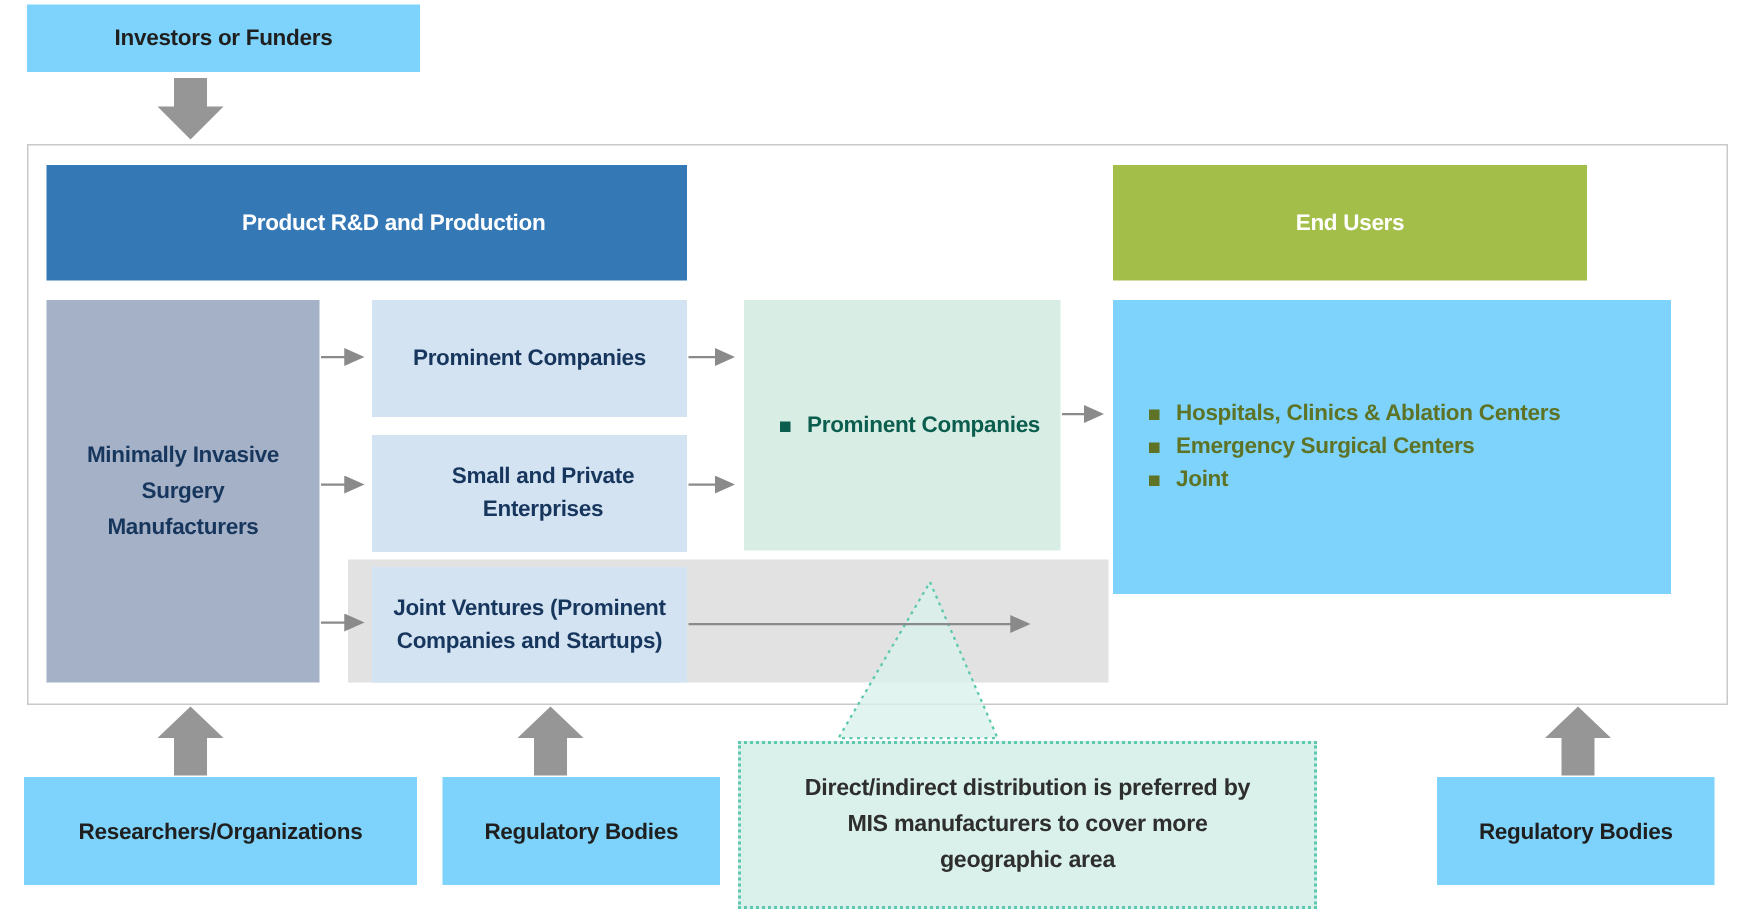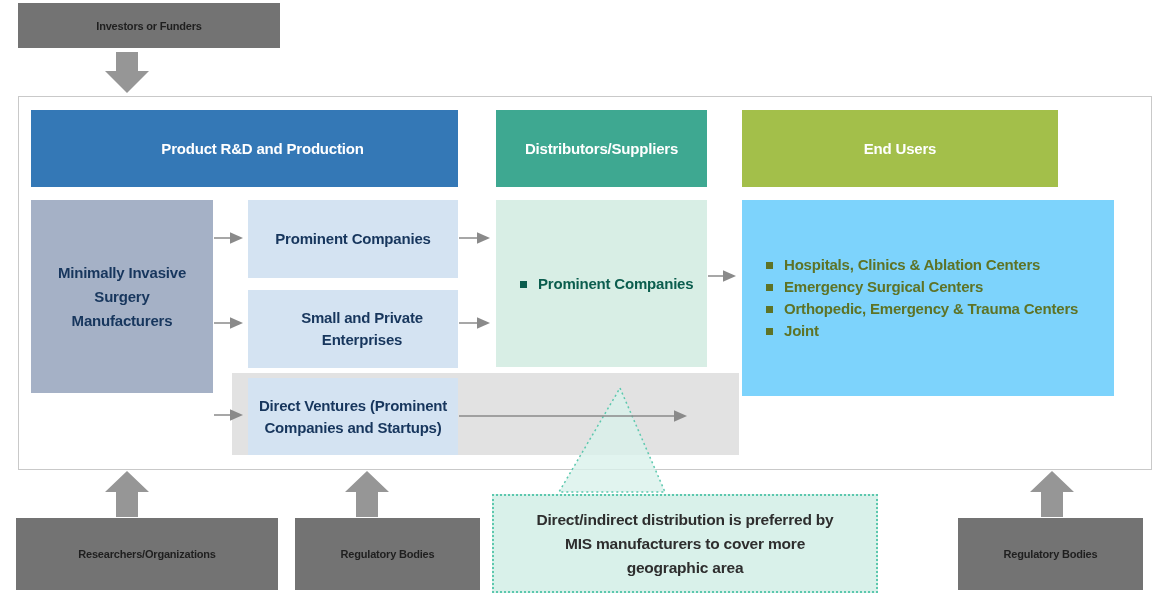--- a/index.html
+++ b/index.html
@@ -7,36 +7,36 @@
   .canvas {
     position:relative; width:1170px; height:609px; overflow:hidden;
     background:#ffffff;
     font-family:"Liberation Sans", sans-serif;
     font-weight:700; letter-spacing:-0.2px;
   }
   .abs { position:absolute; }
   .center { display:flex; align-items:center; justify-content:center; text-align:center; }
 
   
-  .gray-box { background:#737373; color:#1f1f1f; font-size:11px; }
+  .gray-box { background:#7dd3fc; color:#1f1f1f; font-size:15px; }
 
   
   .chain { left:18px; top:96px; width:1134px; height:374px;
            background:#ffffff; border:1px solid #c9c9c9; }
 
   
   .stage { top:110px; height:77px; color:#ffffff; font-size:15px; }
   .stage.rnd   { left:31px;  width:427px; background:#3478b6;padding-left:36px; }
   .stage.dist  { left:496px; width:211px; background:#3ea891; }
   .stage.users { left:742px; width:316px; background:#a3bf4a; }
 
   
   .band { left:232px; top:373px; width:507px; height:82px; background:#e2e2e2; }
 
-  .manu { left:31px; top:200px; width:182px; height:193px;
+  .manu { left:31px; top:200px; width:182px; height:255px;
           background:#a5b1c6; color:#17365d; font-size:15px; line-height:24px; padding:0 12px; }
 
   .co { left:248px; width:210px; background:#d4e3f2; color:#17365d;
         font-size:15px; line-height:22px; padding:0 8px; }
   .co.c1 { top:200px; height:78px; }
   .co.c2 { top:290px; height:78px;padding-left:26px; }
   .co.c3 { top:378px; height:77px; }
 
   .panel { display:flex; flex-direction:column; justify-content:center; }
   .panel ul { list-style:none; }
@@ -47,21 +47,21 @@
                 background:#d8eee5; color:#0b5d4e; padding:0 10px 0 24px; }
   .users-panel { left:742px; top:200px; width:372px; height:196px;
                  background:#7dd3fc; color:#5e7326; padding:0 10px 0 24px; }
 
   .influencer { top:518px; height:72px; }
   .inf-researchers { left:16px;  width:262px; }
   .inf-reg-left    { left:295px; width:185px; }
   .inf-reg-right   { left:958px; width:185px; }
   .investors { left:18px; top:3px; width:262px; height:45px; }
 
-  .callout { left:492px; top:494px; width:386px; height:99px;
+  .callout { left:492px; top:494px; width:386px; height:112px;
              background:#d9f1ea; border:2px dotted #5cc8ae; color:#2e2e2e;
              font-size:15.5px; line-height:24px; padding:0 42px; z-index:4; }
 
   .overlay { left:0; top:0; width:1170px; height:609px; z-index:5; pointer-events:none; }
 </style>
 </head>
 <body>
 
 <div class="canvas">
 
@@ -69,63 +69,56 @@
     <span>Investors or Funders</span>
   </div>
 
   <div class="abs chain"></div>
 
   <div class="abs band"></div>
 
   <div class="abs center stage rnd">
     <span>Product R&amp;D and Production</span>
   </div>
-  <div class="abs center stage dist">
-    <span>Distributors/Suppliers</span>
-  </div>
   <div class="abs center stage users">
     <span>End Users</span>
   </div>
 
   <div class="abs center manu">
     <span>Minimally Invasive Surgery Manufacturers</span>
   </div>
 
   <div class="abs center co c1">
     <span>Prominent Companies</span>
   </div>
   <div class="abs center co c2">
     <span>Small and Private Enterprises</span>
   </div>
   <div class="abs center co c3">
-    <span>Direct Ventures (Prominent Companies and Startups)</span>
+    <span>Joint Ventures (Prominent Companies and Startups)</span>
   </div>
 
   <div class="abs panel dist-panel">
     <ul>
       <li>
         <span class="sq"></span>
         <span>Prominent Companies</span>
       </li>
     </ul>
   </div>
 
   <div class="abs panel users-panel">
     <ul>
       <li>
         <span class="sq"></span>
         <span>Hospitals, Clinics &amp; Ablation Centers</span>
       </li>
       <li>
         <span class="sq"></span>
         <span>Emergency Surgical Centers</span>
-      </li>
-      <li>
-        <span class="sq"></span>
-        <span>Orthopedic, Emergency &amp; Trauma Centers</span>
       </li>
       <li>
         <span class="sq"></span>
         <span>Joint</span>
       </li>
     </ul>
   </div>
 
   <div class="abs center gray-box influencer inf-researchers">
     <span>Researchers/Organizations</span>

